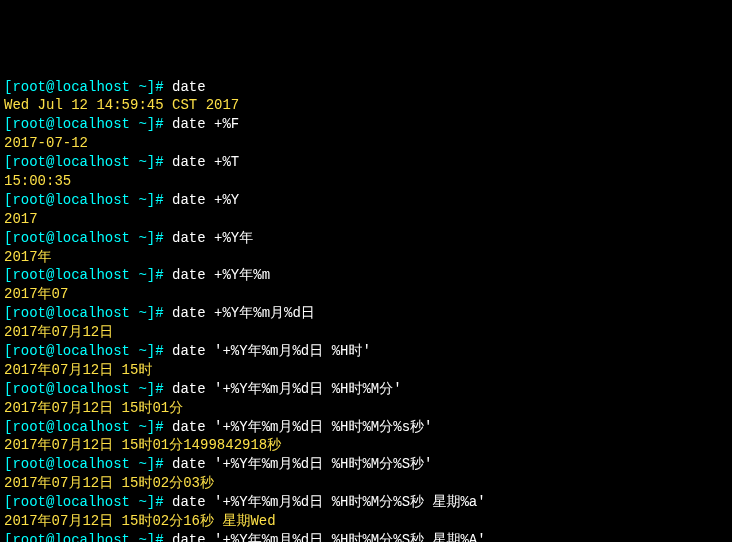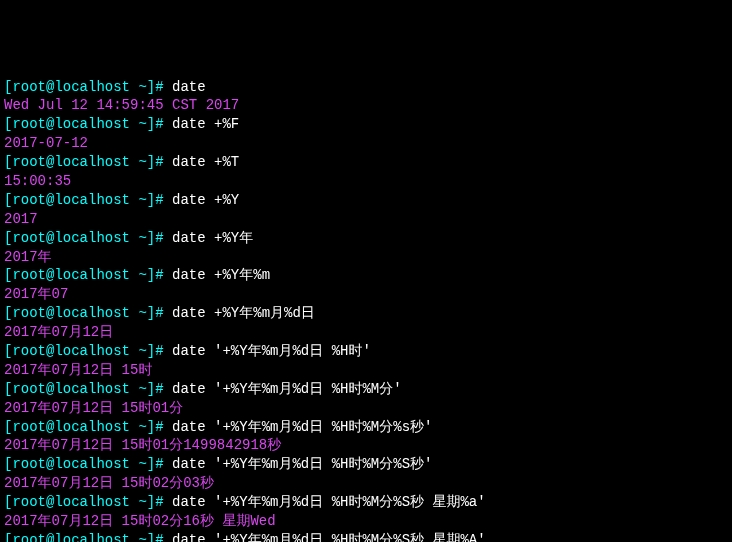--- a/index.html
+++ b/index.html
@@ -18,21 +18,21 @@
       overflow: hidden;
       white-space: pre;
     }
     .line {
       display: block;
     }
     .command {
       color: #ffffff;
     }
     .output {
-      color: #d946ef;
+      color: #fde047;
     }
     .prompt-line {
       color: #00ffff;
     }
   </style>
 </head>
 <body>
 
 
 

